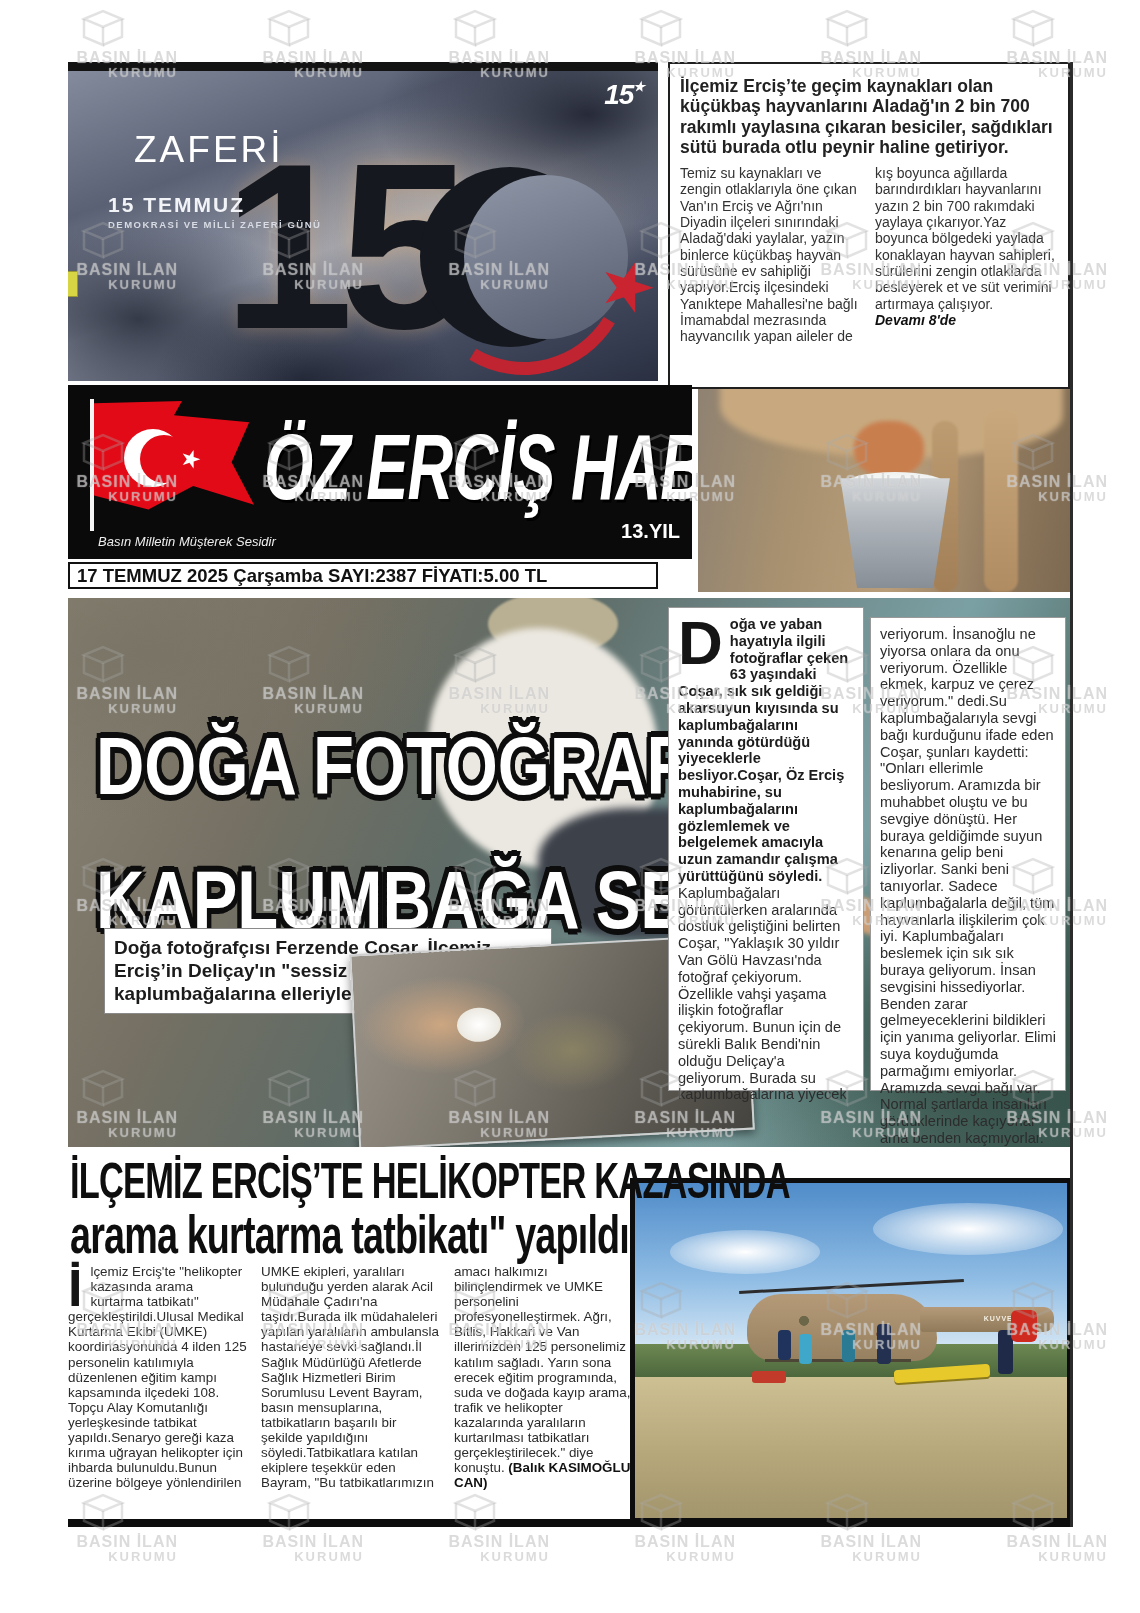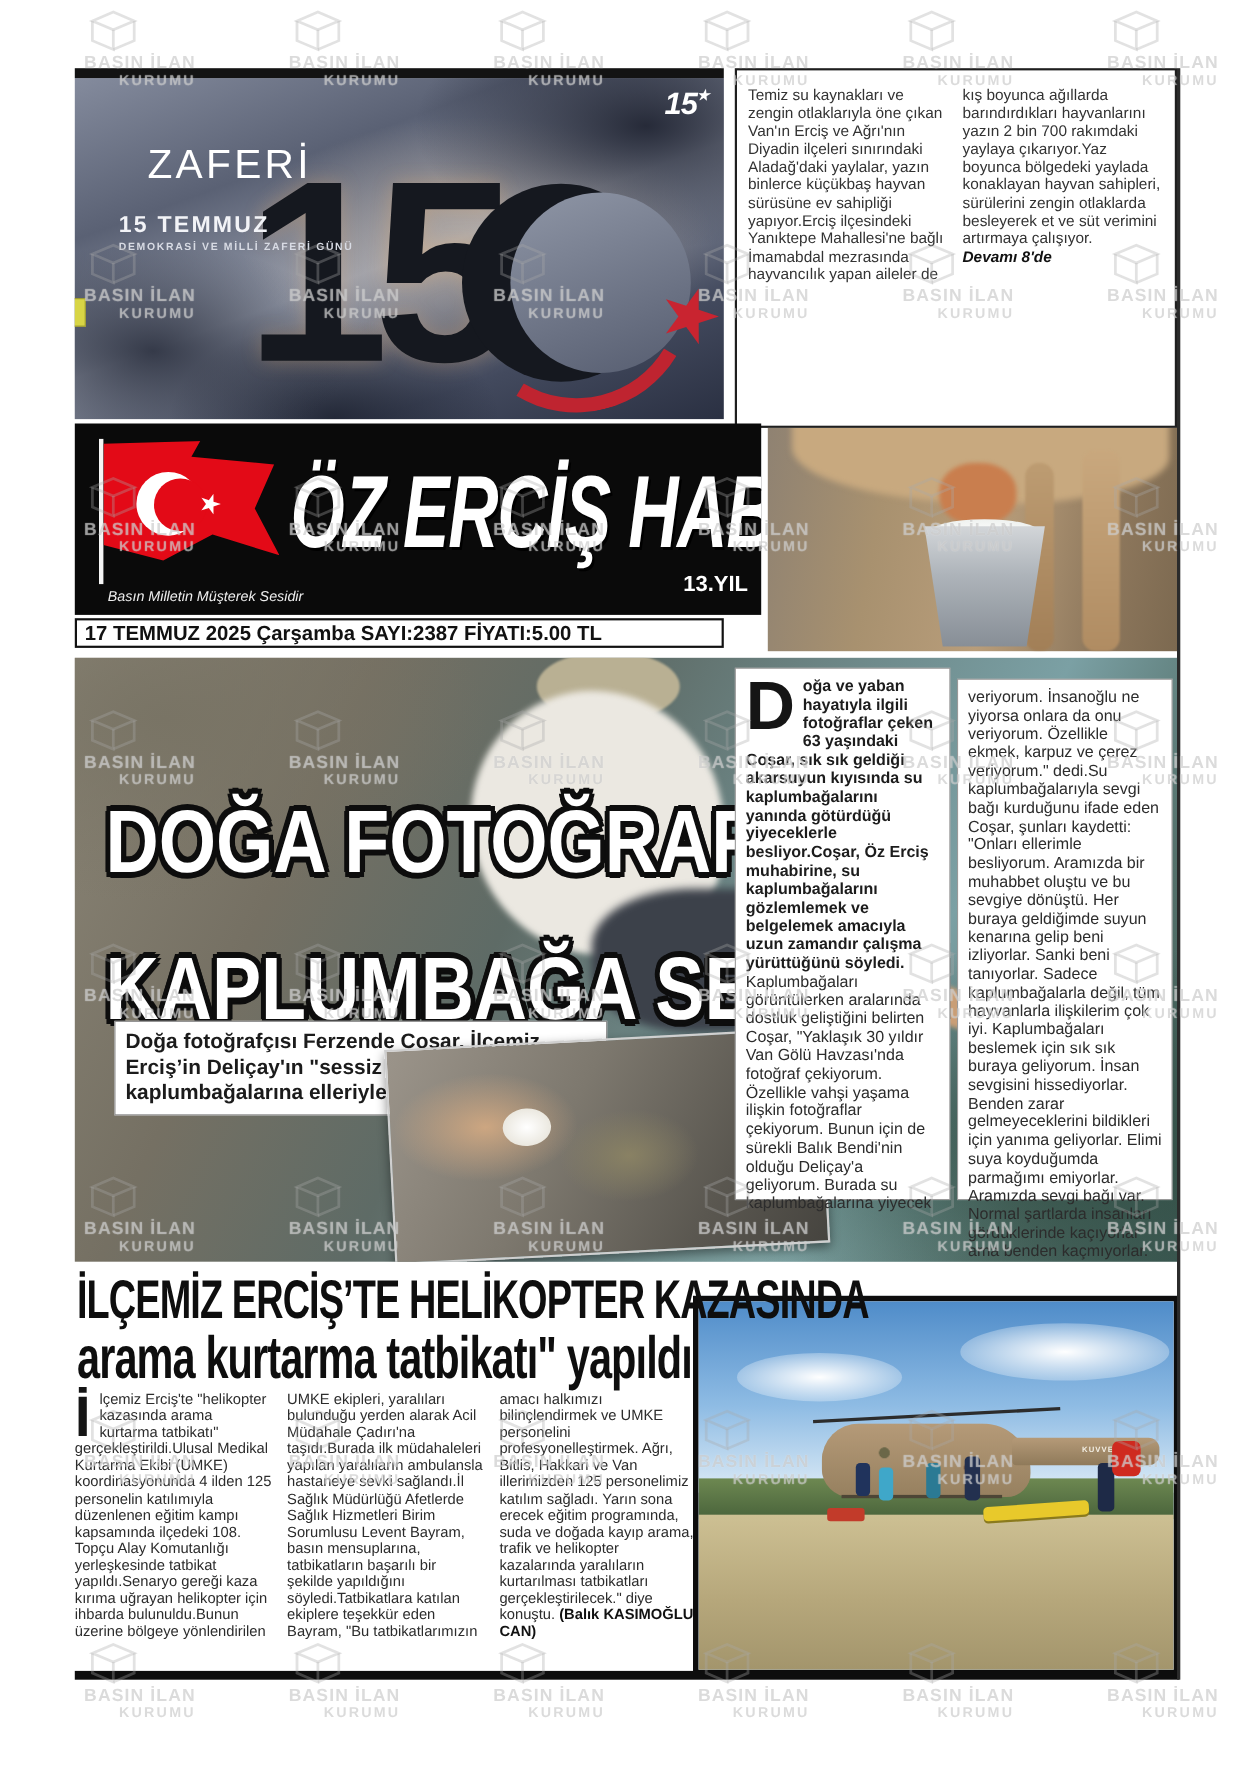--- a/index.html
+++ b/index.html
@@ -152,20 +152,21 @@
     <div class="cres-red"></div>
     <div class="poster-star">★</div>
     <div class="poster-t2">ZAFERİ</div>
     <div class="poster-date">15 TEMMUZ</div>
     <div class="poster-sub">DEMOKRASİ VE MİLLİ ZAFERİ GÜNÜ</div>
     <div class="poster-logo"><span>15</span><span class="st">★</span></div>
     <div class="poster-yellow"></div>
   </div>
 
   <div class="cheese">
+    <div class="cheese-lead">İlçemiz Erciş’te  geçim kaynakları olan küçükbaş hayvanlarını Aladağ'ın 2 bin 700 rakımlı yaylasına çıkaran besiciler, sağdıkları sütü burada otlu peynir haline getiriyor.</div>
     <div class="cheese-cols">
       <div class="cheese-col">Temiz su kaynakları ve zengin otlaklarıyla öne çıkan Van'ın Erciş ve Ağrı'nın Diyadin ilçeleri sınırındaki Aladağ'daki yaylalar, yazın binlerce küçükbaş hayvan sürüsüne ev sahipliği yapıyor.Erciş ilçesindeki Yanıktepe Mahallesi'ne bağlı İmamabdal mezrasında hayvancılık yapan aileler de</div>
       <div class="cheese-col"><span>kış boyunca ağıllarda barındırdıkları hayvanlarını yazın 2 bin 700 rakımdaki yaylaya çıkarıyor.Yaz boyunca bölgedeki yaylada konaklayan hayvan sahipleri, sürülerini zengin otlaklarda besleyerek et ve süt verimini artırmaya çalışıyor.</span><br>
         <span class="cheese-more">Devamı 8'de</span></div>
     </div>
   </div>
 
   <div class="masthead">
     <div class="mh-pole"></div>
     <div class="mh-flag"></div>

